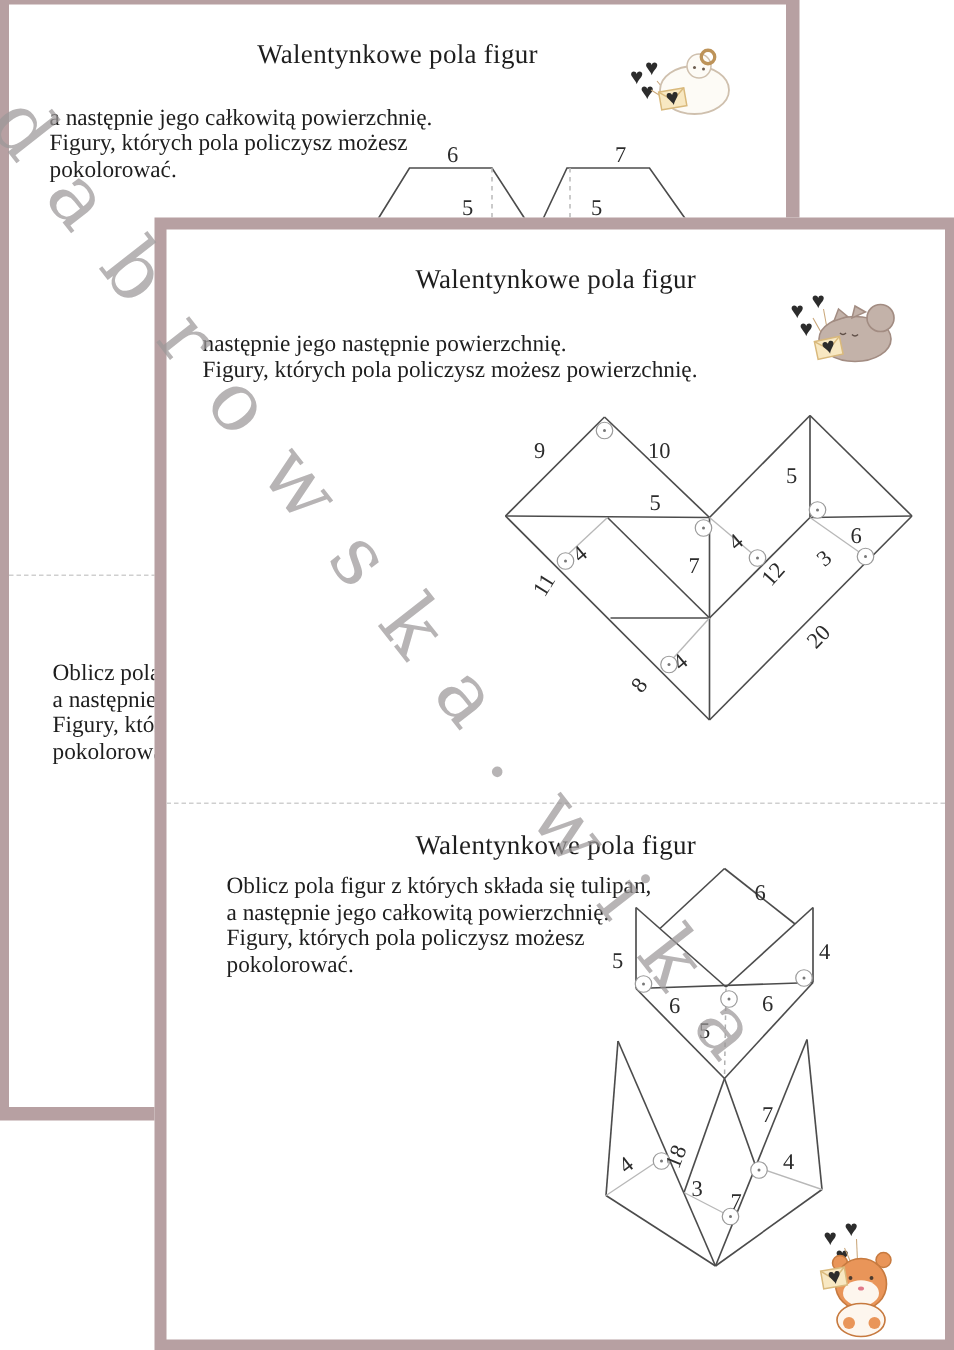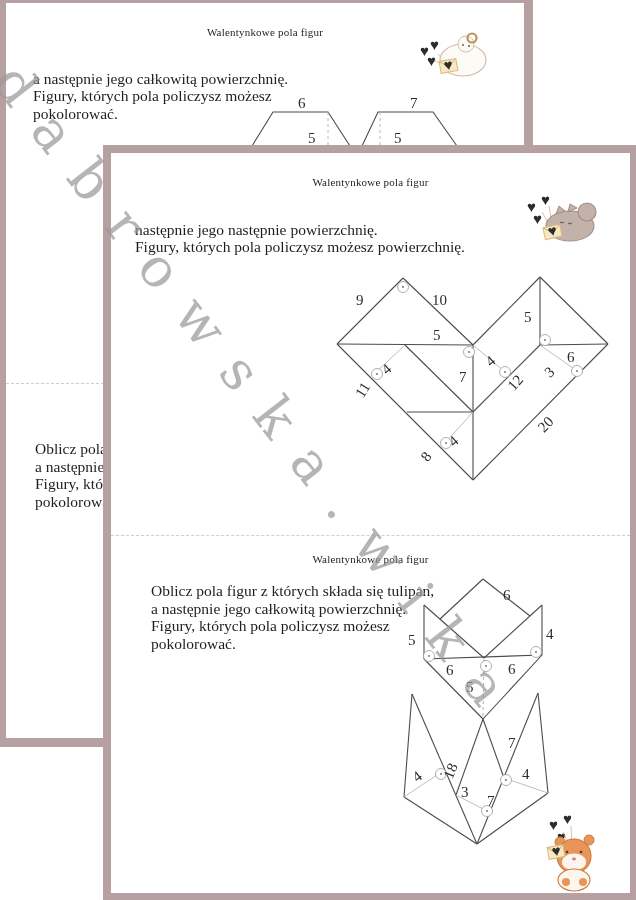--- a/index.html
+++ b/index.html
@@ -7,21 +7,21 @@
     width:636px;height:900px;position:relative;overflow:hidden;
     background:#ffffff;font-family:"Liberation Serif",serif;color:#222;
   }
   .card{
     position:absolute;background:#ffffff;box-sizing:border-box;
   }
   #back-card{left:-3px;top:-6px;width:536px;height:753px;border:9px solid #b7a0a2;z-index:1;}
   #front-card{left:103px;top:145px;width:535px;height:756px;border:8px solid #b7a0a2;z-index:10;}
   .card-inner{position:absolute;left:0;top:0;right:0;bottom:0;overflow:hidden;}
   .sheet-title{
-    position:absolute;width:100%;text-align:center;font-size:11px;color:#1e1e1e;letter-spacing:.2px;
+    position:absolute;width:100%;text-align:center;font-size:18px;color:#1e1e1e;letter-spacing:.2px;
   }
   .para{position:absolute;font-size:15.5px;line-height:17.5px;color:#1e1e1e;white-space:pre;}
   .dashed-sep{position:absolute;left:0;right:0;border-top:1px dashed #cfcfcf;}
   svg{position:absolute;left:0;top:0;}
   svg text{font-family:"Liberation Serif",serif;font-size:15px;fill:#2c2c2c;}
   #watermark{
     position:absolute;left:30px;top:52px;z-index:50;pointer-events:none;
     transform:rotate(52deg);transform-origin:0 0;
     font-family:"DejaVu Serif",serif;font-size:54px;letter-spacing:27px;
     color:#9c9899;opacity:.72;white-space:nowrap;

